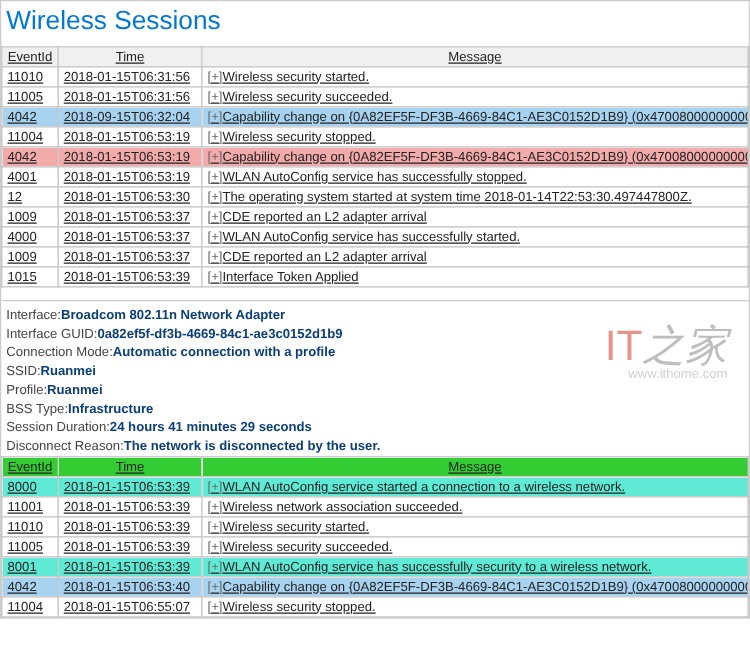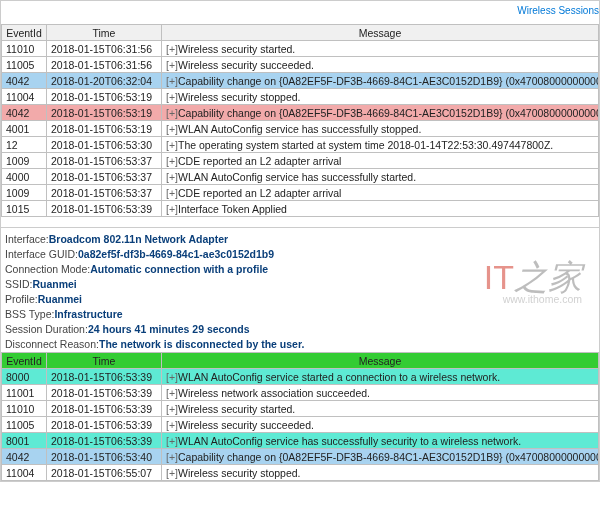--- a/index.html
+++ b/index.html
@@ -12,30 +12,30 @@
     background: #ffffff;
     color: #222;
     overflow: hidden;
     position: relative;
   }
   .panel {
     border: 1px solid #ccc;
     margin: 0;
   }
   h2.title {
-    font-size: 10px;
+    font-size: 21px;
     font-weight: 400;
     color: #0078d7;
     margin: 4px 0 8px 4px;
-    text-align: right;
   }
   table {
     border-collapse: collapse;
     width: 100%;
     table-layout: fixed;
+    text-decoration: underline;
   }
   th, td {
     border: 1px solid #c0c0c0;
     padding: 1px 4px;
     text-align: left;
     white-space: nowrap;
     overflow: hidden;
     font-size: 10.5px;
     height: 16px;
   }
@@ -110,21 +110,21 @@
           <td>2018-01-15T06:31:56</td>
           <td><span class="expander">[+]</span><span>Wireless security started.</span></td>
         </tr>
         <tr class="plain">
           <td>11005</td>
           <td>2018-01-15T06:31:56</td>
           <td><span class="expander">[+]</span><span>Wireless security succeeded.</span></td>
         </tr>
         <tr class="blue">
           <td>4042</td>
-          <td>2018-01-20T06:32:04</td>
+          <td>2018-09-15T06:32:04</td>
           <td><span class="expander">[+]</span><span>Capability change on {0A82EF5F-DF3B-4669-84C1-AE3C0152D1B9} (0x47008000000000 Famil...</span></td>
         </tr>
         <tr class="plain">
           <td>11004</td>
           <td>2018-01-15T06:53:19</td>
           <td><span class="expander">[+]</span><span>Wireless security stopped.</span></td>
         </tr>
         <tr class="red">
           <td>4042</td>
           <td>2018-01-15T06:53:19</td>

